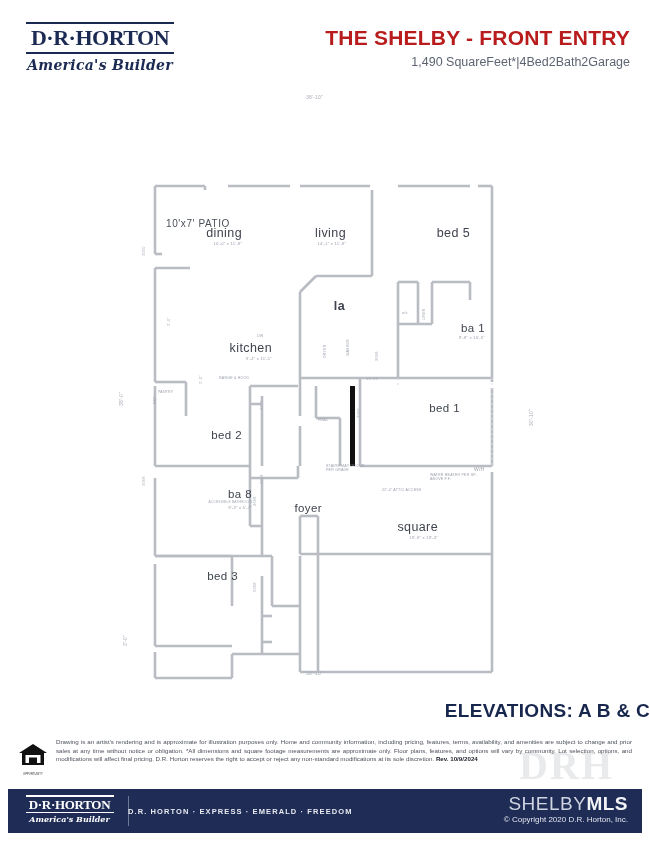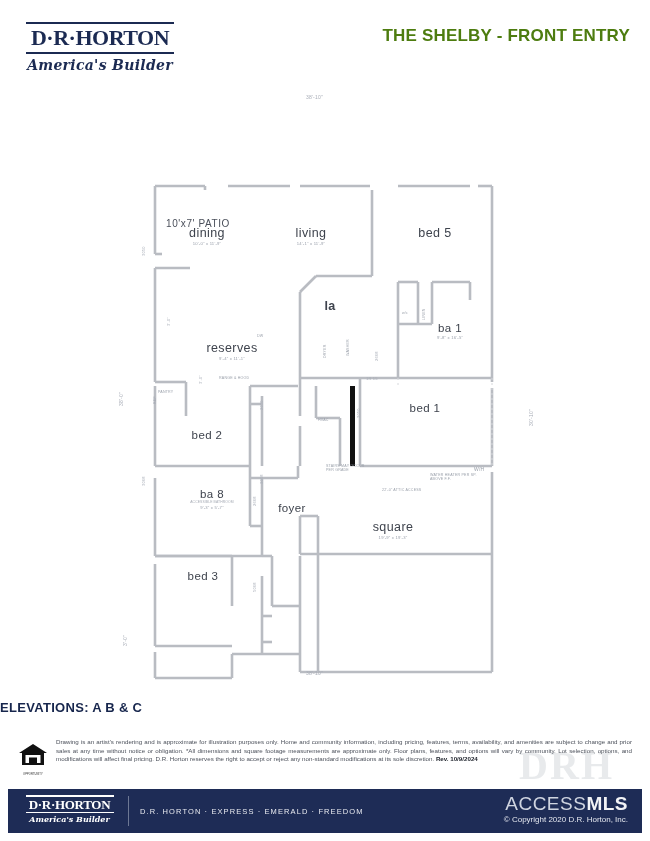--- a/index.html
+++ b/index.html
@@ -19,51 +19,51 @@
     font-family:"Liberation Serif",serif;font-weight:bold;
     font-size:22px;letter-spacing:-0.5px;color:#1b2a52;line-height:24px;
     white-space:nowrap;
   }
   .logo-tag{
     font-family:"DejaVu Serif",serif;font-style:italic;font-weight:bold;
     font-size:14px;color:#1b2a52;margin-top:3px;letter-spacing:.3px;
   }
   .title-block{position:absolute;right:20px;top:26px;text-align:right;}
   .plan-title{
-    font-size:17px;font-weight:bold;color:#4d7c0f;letter-spacing:.2px;
+    font-size:21px;font-weight:bold;color:#b91c1c;letter-spacing:.2px;
     white-space:nowrap;
   }
   .plan-sub{
     font-size:12.5px;color:#5d6472;margin-top:5px;white-space:nowrap;
   }
 
   
   .plan{position:absolute;left:0;top:86px;width:650px;height:600px;}
   .plan svg{display:block;}
 
   .patio-label{
     position:absolute;left:166px;top:132px;
     font-size:10px;color:#4a4f5a;letter-spacing:.6px;font-weight:500;
   }
 
-  .room{position:absolute;text-align:center;}
+  .room{position:absolute;text-align:right;}
   .room .rname{font-size:11.5px;color:#3e434d;letter-spacing:.4px;}
   .room .rname.big{font-size:12.5px;}
   .room .rdim{font-size:4.2px;color:#9aa0ab;margin-top:1px;letter-spacing:.2px;}
   .room .rnote{font-size:3.4px;color:#a6abb5;letter-spacing:.1px;}
 
   .tag{position:absolute;font-size:3.6px;color:#9ba1ab;letter-spacing:.2px;white-space:nowrap;}
   .tag.v{transform-origin:left top;transform:rotate(-90deg);}
   .dimtxt{position:absolute;font-size:4px;color:#a9aeb8;letter-spacing:.2px;white-space:nowrap;}
   .dimtxt.v{transform-origin:left top;transform:rotate(-90deg);}
 
   
   .elev{
-    position:absolute;left:0;top:700px;width:650px;text-align:left;
-    font-size:13px;font-weight:bold;color:#17264d;letter-spacing:.3px;
+    position:absolute;left:0;top:700px;width:650px;text-align:right;
+    font-size:19px;font-weight:bold;color:#17264d;letter-spacing:.3px;
   }
 
   
   .disclaimer{position:absolute;left:18px;top:738px;width:614px;display:flex;gap:8px;}
   .eho{width:30px;flex:0 0 30px;padding-top:4px;}
   .eho-cap{font-size:2.6px;color:#222;text-align:center;letter-spacing:.1px;margin-top:1px;}
   .disc-text{
     font-size:6.2px;line-height:8.6px;color:#4c515b;text-align:justify;flex:1;
   }
   .disc-text b{color:#20252e;}
@@ -82,21 +82,21 @@
   .f-word{
     font-family:"Liberation Serif",serif;font-weight:bold;font-size:13px;
     color:#fff;letter-spacing:-0.3px;line-height:14px;white-space:nowrap;
   }
   .f-tag{
     font-family:"DejaVu Serif",serif;font-style:italic;font-weight:bold;
     font-size:8px;color:#fff;margin-top:1px;
   }
   .f-div{position:absolute;left:120px;top:7px;width:1px;height:30px;background:#6d7894;}
   .f-brands{
-    position:absolute;left:132px;top:18px;font-size:7.5px;font-weight:normal;
+    position:absolute;left:120px;top:18px;font-size:7.5px;font-weight:bold;
     color:#e8eaf0;letter-spacing:1.1px;white-space:nowrap;
   }
   .f-mls{
     position:absolute;right:14px;top:5px;text-align:right;
   }
   .f-mls-word{
     font-family:"Liberation Sans",sans-serif;font-weight:bold;font-size:19px;
     color:#f2f3f6;letter-spacing:.5px;line-height:20px;white-space:nowrap;
   }
   .f-mls-word .thin{font-weight:normal;color:#cfd4e0;}
@@ -109,20 +109,21 @@
 
   <div class="header">
     <div class="logo-block">
       <div class="logo-rule"></div>
       <div class="logo-word">D·R·HORTON</div>
       <div class="logo-rule bottom"></div>
       <div class="logo-tag">America's Builder</div>
     </div>
     <div class="title-block">
       <div class="plan-title">THE SHELBY - FRONT ENTRY</div>
+      <div class="plan-sub">1,490 SquareFeet*|4Bed2Bath2Garage</div>
     </div>
   </div>
 
   <div class="plan">
 
     <svg width="650" height="600" viewBox="0 0 650 600">
       <g stroke="#b9bcc2" stroke-width="2.6" fill="none" stroke-linecap="butt">
 
         <path d="M155 100 L205 100"></path>
         <path d="M228 100 L290 100"></path>
@@ -240,21 +241,21 @@
     <div class="room" style="left:276px;top:140px;width:70px;">
       <div class="rname big">living</div>
       <div class="rdim">14'-1" x 11'-9"</div>
     </div>
 
     <div class="room" style="left:400px;top:140px;width:70px;">
       <div class="rname big">bed 5</div>
     </div>
 
     <div class="room" style="left:192px;top:255px;width:80px;">
-      <div class="rname big">reserves</div>
+      <div class="rname big">kitchen</div>
       <div class="rdim">9'-4" x 11'-1"</div>
     </div>
 
     <div class="room" style="left:315px;top:213px;width:30px;font-weight:bold;">
       <div class="rname big">la</div>
     </div>
 
     <div class="room" style="left:415px;top:236px;width:70px;">
       <div class="rname">ba 1</div>
       <div class="rdim">9'-8" x 16'-5"</div>
@@ -340,18 +341,18 @@
   <div class="footer">
     <div class="f-logo">
       <div class="f-rule"></div>
       <div class="f-word">D·R·HORTON</div>
       <div class="f-rule"></div>
       <div class="f-tag">America's Builder</div>
     </div>
     <div class="f-div"></div>
     <div class="f-brands">D.R. HORTON · EXPRESS · EMERALD · FREEDOM</div>
     <div class="f-mls">
-      <div class="f-mls-word"><span class="thin">ACCESS</span><span>MLS</span></div>
+      <div class="f-mls-word"><span class="thin">SHELBY</span><span>MLS</span></div>
       <div class="f-copy">© Copyright 2020 D.R. Horton, Inc.</div>
     </div>
   </div>
 
 </div>
 
 </body></html>

